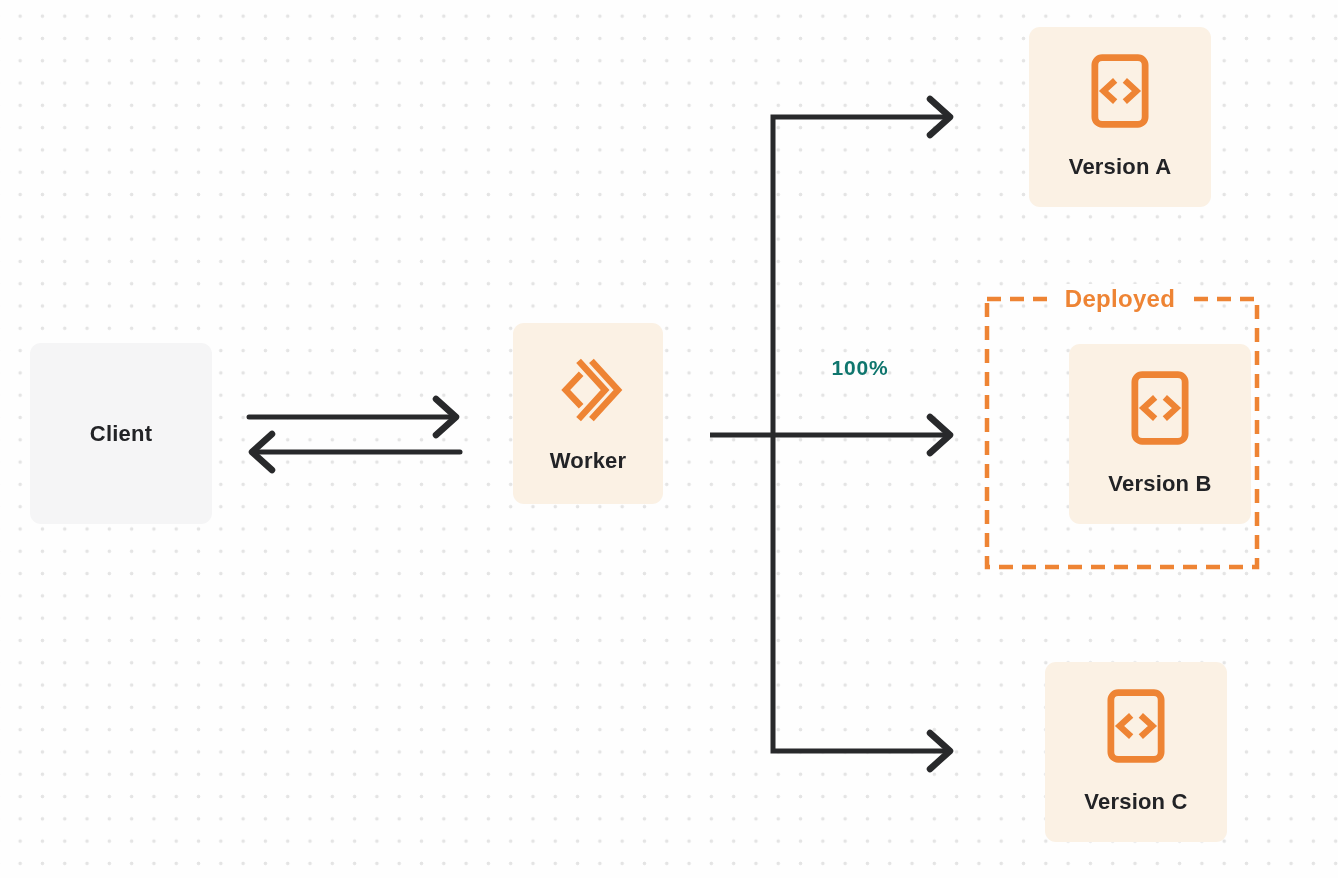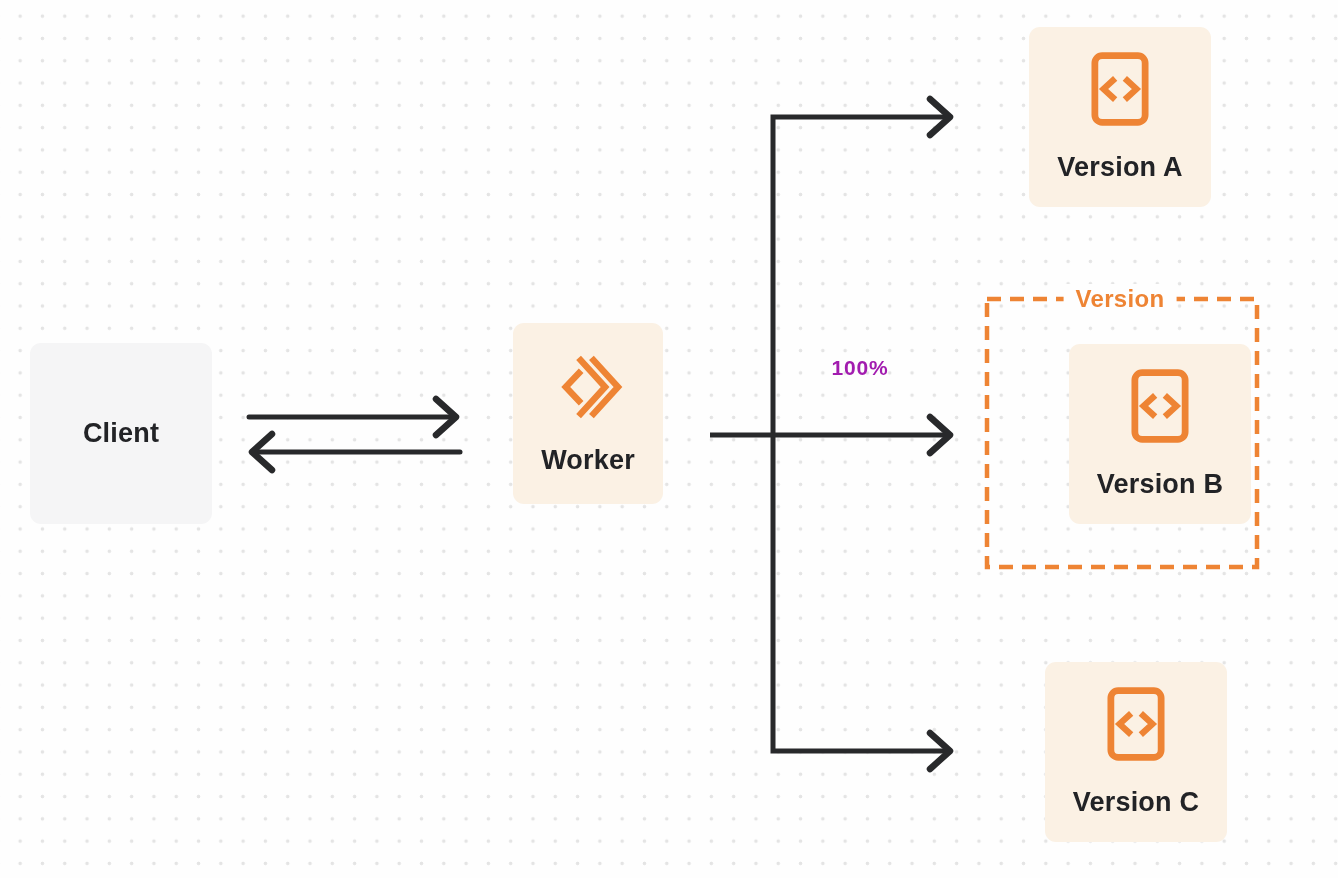--- a/index.html
+++ b/index.html
@@ -24,38 +24,38 @@
     border-radius: 11px;
     display: flex;
     flex-direction: column;
     align-items: center;
     justify-content: center;
     z-index: 2;
   }
   .node.gray  { background: #F5F5F6; }
   .node.cream { background: #FBF1E4; }
   .node-label {
-    font-size: 27px;
+    font-size: 22px;
     font-weight: 700;
     color: #222326;
     letter-spacing: 0.2px;
     white-space: nowrap;
   }
   .node .icon { display: block; }
   .node .icon svg { display: block; }
   .worker-node .icon { margin-bottom: 22px; }
   .version-node .icon { margin-bottom: 26px; }
   .traffic-label {
     position: absolute;
     left: 785px; top: 351px;
     width: 150px;
     text-align: center;
     font-size: 21px;
     font-weight: 700;
-    color: #a21caf;
+    color: #0f766e;
     line-height: 33px;
     letter-spacing: 0.8px;
     z-index: 2;
   }
   .deployed-label {
     position: absolute;
     left: 1120px; top: 299px;
     transform: translate(-50%, -50%);
     background: #FEFEFE;
     padding: 1px 12px;
@@ -114,21 +114,21 @@
       </g>
     </svg>
   </span>
   <span class="node-label">Worker</span>
 </div>
 
 <div class="traffic-label">
   <div>100%</div>
 </div>
 
-<div class="deployed-label">Version</div>
+<div class="deployed-label">Deployed</div>
 
 <div class="node cream version-node" style="left:1029px; top:27px; width:182px; height:180px;">
   <span class="icon">
     <svg width="58" height="74" viewBox="0 0 60 76" fill="none">
       <g stroke-linecap="butt" stroke-linejoin="miter" stroke="#EE8434">
         <rect x="4" y="3.5" width="52" height="69" rx="7.5" stroke-width="7"></rect>
         <path d="M25,27 L13,38 L25,49" stroke-width="6.5"></path>
         <path d="M35,27 L47,38 L35,49" stroke-width="6.5"></path>
       </g>
     </svg>

